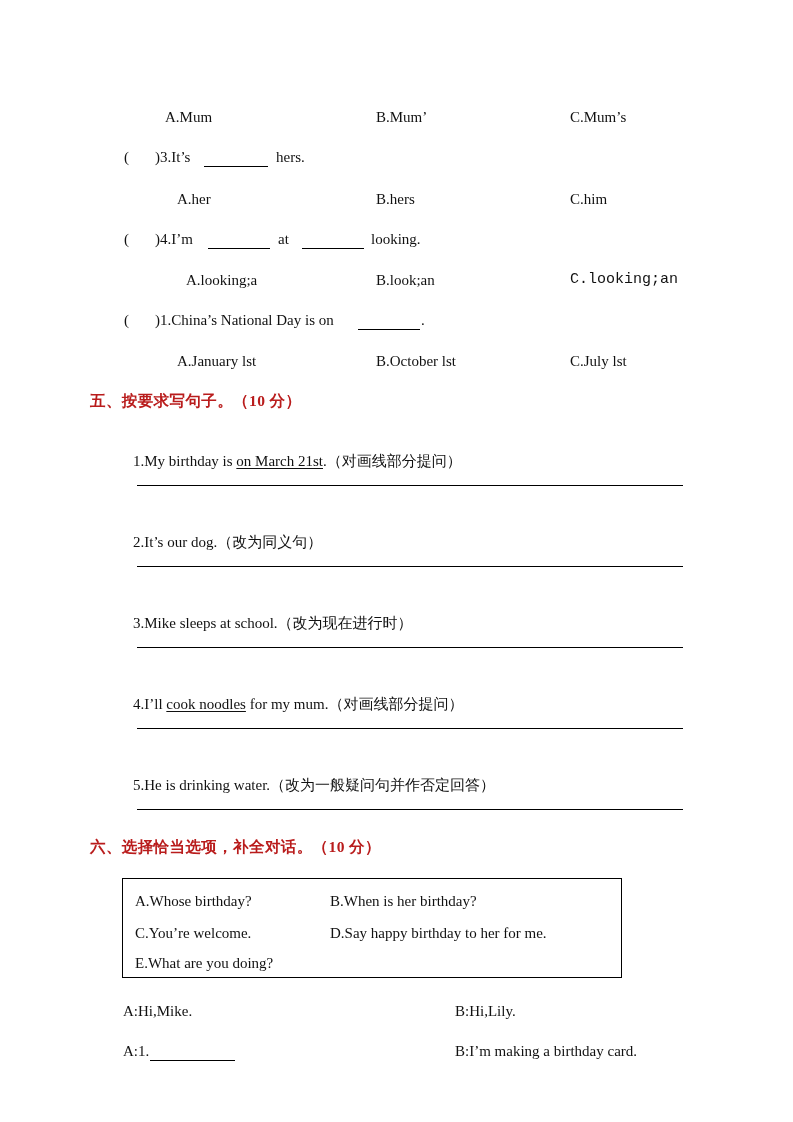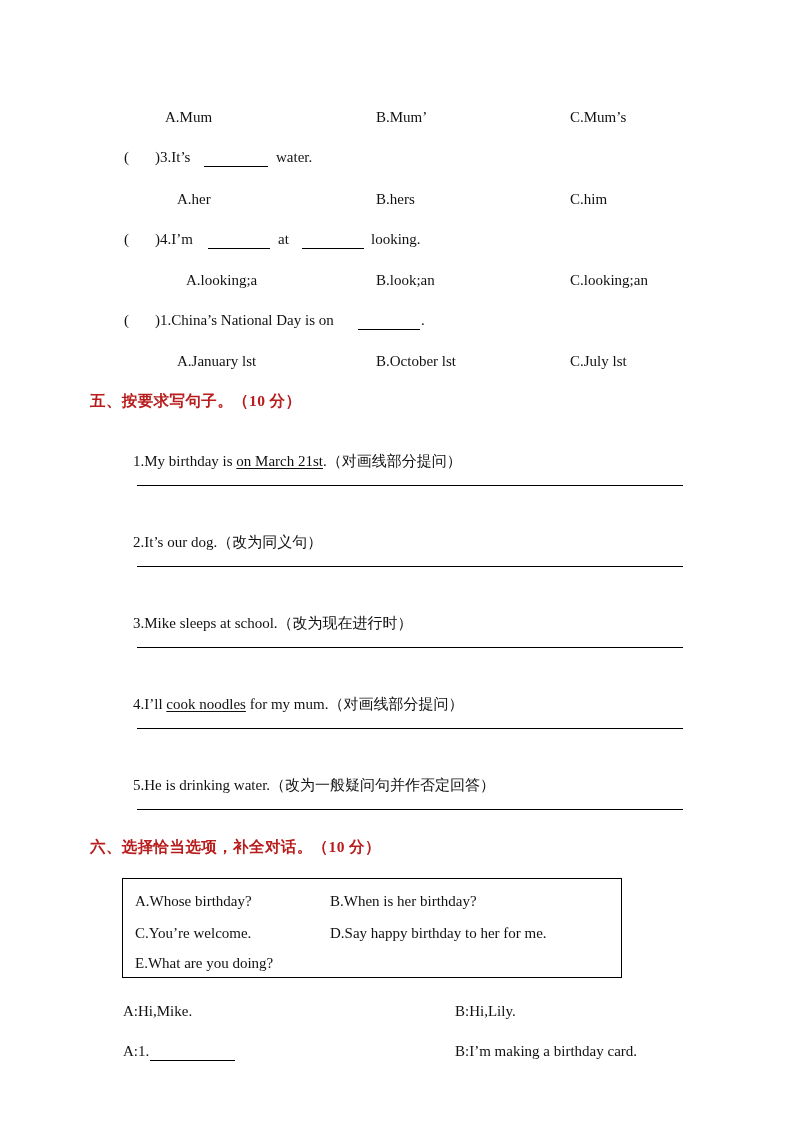--- a/index.html
+++ b/index.html
@@ -79,36 +79,36 @@
 
 <div class="page">
 
   <div class="t" style="left:165px; top:108px;">A.Mum</div>
   <div class="t" style="left:376px; top:108px;">B.Mum’</div>
   <div class="t" style="left:570px; top:108px;">C.Mum’s</div>
 
   <div class="t" style="left:124px; top:148px;">(</div>
   <div class="t" style="left:155px; top:148px;">)3.It’s</div>
   <div class="blank" style="left:204px; top:166px; width:64px;"></div>
-  <div class="t" style="left:276px; top:148px;">water.</div>
+  <div class="t" style="left:276px; top:148px;">hers.</div>
 
   <div class="t" style="left:177px; top:190px;">A.her</div>
   <div class="t" style="left:376px; top:190px;">B.hers</div>
   <div class="t" style="left:570px; top:190px;">C.him</div>
 
   <div class="t" style="left:124px; top:230px;">(</div>
   <div class="t" style="left:155px; top:230px;">)4.I’m</div>
   <div class="blank" style="left:208px; top:248px; width:62px;"></div>
   <div class="t" style="left:278px; top:230px;">at</div>
   <div class="blank" style="left:302px; top:248px; width:62px;"></div>
   <div class="t" style="left:371px; top:230px;">looking.</div>
 
   <div class="t" style="left:186px; top:271px;">A.looking;a</div>
   <div class="t" style="left:376px; top:271px;">B.look;an</div>
-  <div class="t" style="left:570px; top:271px;">C.looking;an</div>
+  <div class="t" style="left:570px; top:271px;font-family:Liberation Mono, monospace;">C.looking;an</div>
 
   <div class="t" style="left:124px; top:311px;">(</div>
   <div class="t" style="left:155px; top:311px;">)1.China’s National Day is on</div>
   <div class="blank" style="left:358px; top:329px; width:62px;"></div>
   <div class="t" style="left:421px; top:311px;">.</div>
 
   <div class="t" style="left:177px; top:352px;">A.January lst</div>
   <div class="t" style="left:376px; top:352px;">B.October lst</div>
   <div class="t" style="left:570px; top:352px;">C.July lst</div>
 

